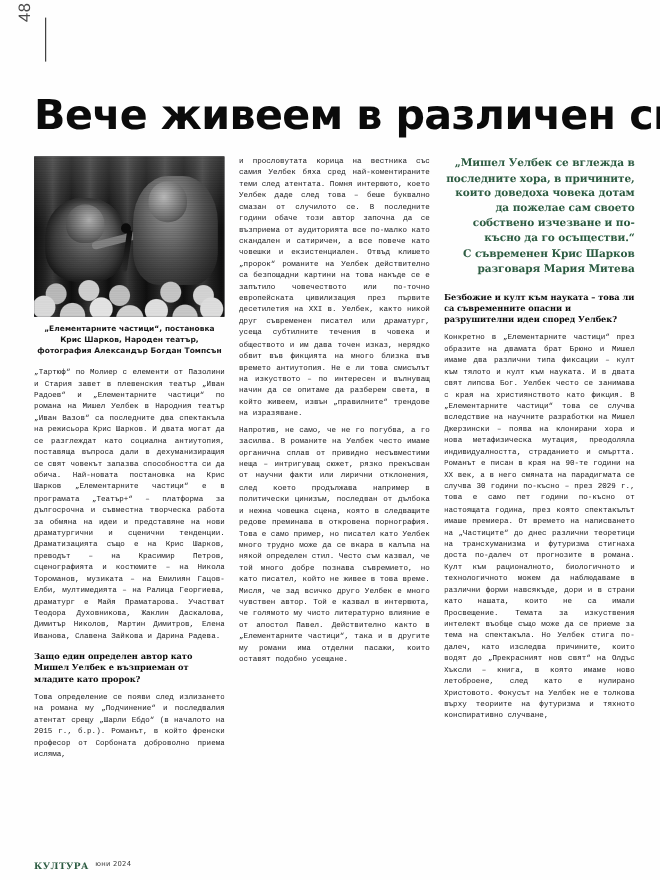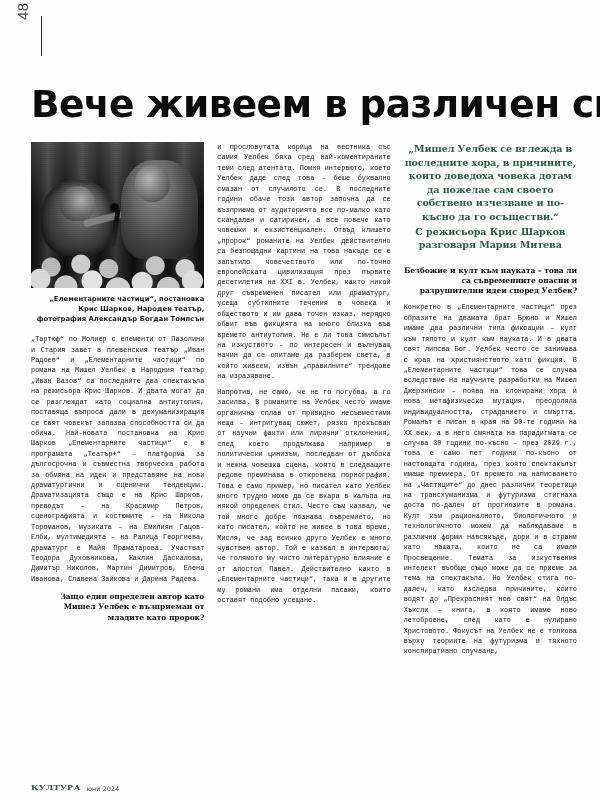--- a/index.html
+++ b/index.html
@@ -215,21 +215,21 @@
 
   
   .caption {
     font-family: "DejaVu Sans", sans-serif;
     font-size: 6.8px;
     line-height: 1.48;
     color: #1a1a1a;
     font-weight: 600;
     letter-spacing: .05px;
     margin-bottom: 10px;
-    text-align: right;
+    text-align: center;
   }
 
   
   p.body {
     font-family: Liberation Mono, monospace;
     font-size: 6.85px;
     line-height: 1.525;
     color: #17171a;
     margin: 0 0 5px 0;
     text-align: justify;
@@ -238,47 +238,47 @@
     hyphens: manual;
   }
 
   h3.subq {
     font-family: "DejaVu Serif", "Liberation Serif", serif;
     font-weight: 700;
     font-size: 7.5px;
     line-height: 1.36;
     color: #0c0c0c;
     margin: 8px 0 6px 0;
-    text-align: right;
+    text-align: left;
     letter-spacing: -.05px;
   }
 
   
   .pullquote {
     font-family: "DejaVu Serif", "Liberation Serif", serif;
     font-weight: 700;
     font-size: 9.6px;
     line-height: 1.42;
     color: #2d5c42;
     margin: 0 0 14px 0;
-    text-align: center;
+    text-align: right;
     letter-spacing: -.1px;
   }
   .pullquote .byline {
     display: block;
     margin-top: 1px;
   }
 
   
   .footer {
     position: absolute;
     left: 31px;
     bottom: 8px;
     display: flex;
-    align-items: flex-end;
+    align-items: flex-start;
     gap: 6px;
   }
   .footer-brand {
     font-family: "DejaVu Serif", "Liberation Serif", serif;
     font-weight: 700;
     font-size: 8.2px;
     letter-spacing: .4px;
     color: #2d5c42;
   }
   .footer-date {
@@ -320,33 +320,34 @@
           <div class="photo-grain"></div>
         </div>
       </div>
 
       <div class="caption">„Елементарните частици“, постановка Крис Шарков, Народен театър, фотография Александър Богдан Томпсън</div>
 
       <p class="body">„Тартюф“ по Молиер с елементи от Пазолини и Стария завет в плевенския театър „Иван Радоев“ и „Елементарните частици“ по романа на Мишел Уелбек в Народния театър „Иван Вазов“ са последните два спектакъла на режисьора Крис Шарков. И двата могат да се разглеждат като социална антиутопия, поставяща въпроса дали в дехуманизиращия се свят човекът запазва способността си да обича. Най-новата постановка на Крис Шарков „Елементарните частици“ е в програмата „Театър+“ – платформа за дългосрочна и съвместна творческа работа за обмяна на идеи и представяне на нови драматургични и сценични тенденции. Драматизацията също е на Крис Шарков, преводът – на Красимир Петров, сценографията и костюмите – на Никола Тороманов, музиката – на Емилиян Гацов-Елби, мултимедията – на Ралица Георгиева, драматург е Майя Праматарова. Участват Теодора Духовникова, Жаклин Даскалова, Димитър Николов, Мартин Димитров, Елена Иванова, Славена Зайкова и Дарина Радева.</p>
 
       <h3 class="subq">Защо един определен автор като Мишел Уелбек е възприеман от младите като пророк?</h3>
 
+      <p class="body">Това определение се появи след излизането на романа му „Подчинение“ и последвалия атентат срещу „Шарли Ебдо“ (в началото на 2015 г., б.р.). Романът, в който френски професор от Сорбоната доброволно приема исляма,</p>
     </div>
 
     <div class="col">
       <p class="body">и прословутата корица на вестника със самия Уелбек бяха сред най-коментираните теми след атентата. Помня интервюто, което Уелбек даде след това – беше буквално смазан от случилото се. В последните години обаче този автор започна да се възприема от аудиторията все по-малко като скандален и сатиричен, а все повече като човешки и екзистенциален. Отвъд клишето „пророк“ романите на Уелбек действително са безпощадни картини на това накъде се е запътило човечеството или по-точно европейската цивилизация през първите десетилетия на XXI в. Уелбек, както никой друг съвременен писател или драматург, усеща субтилните течения в човека и обществото и им дава точен изказ, нерядко обвит във фикцията на много близка във времето антиутопия. Не е ли това смисълът на изкуството – по интересен и вълнуващ начин да се опитаме да разберем света, в който живеем, извън „правилните“ трендове на изразяване.</p>
 
 
       <p class="body">Напротив, не само, че не го погубва, а го засилва. В романите на Уелбек често имаме органична сплав от привидно несъвместими неща – интригуващ сюжет, рязко прекъсван от научни факти или лирични отклонения, след което продължава например в политически цинизъм, последван от дълбока и нежна човешка сцена, която в следващите редове преминава в откровена порнография. Това е само пример, но писател като Уелбек много трудно може да се вкара в калъпа на някой определен стил. Често съм казвал, че той много добре познава съвремието, но като писател, който не живее в това време. Мисля, че зад всичко друго Уелбек е много чувствен автор. Той е казвал в интервюта, че голямото му чисто литературно влияние е от апостол Павел. Действително както в „Елементарните частици“, така и в другите му романи има отделни пасажи, които оставят подобно усещане.</p>
     </div>
 
     <div class="col">
       <div class="pullquote">
         <span>„Мишел Уелбек се вглежда в последните хора, в причините, които доведоха човека дотам да пожелае сам своето собствено изчезване и по-късно да го осъществи.“</span>
-        <span class="byline">С режисьора Крис Шарков разговаря Мария Митева</span>
+        <span class="byline">С съвременен Крис Шарков разговаря Мария Митева</span>
       </div>
 
       <h3 class="subq">Безбожие и култ към науката – това ли са съвременните опасни и разрушителни идеи според Уелбек?</h3>
 
       <p class="body">Конкретно в „Елементарните частици“ през образите на двамата брат Брюно и Мишел имаме два различни типа фиксации – култ към тялото и култ към науката. И в двата свят липсва Бог. Уелбек често се занимава с края на християнството като фикция. В „Елементарните частици“ това се случва вследствие на научните разработки на Мишел Джерзински – поява на клонирани хора и нова метафизическа мутация, преодоляла индивидуалността, страданието и смъртта. Романът е писан в края на 90-те години на XX век, а в него смяната на парадигмата се случва 30 години по-късно – през 2029 г., това е само пет години по-късно от настоящата година, през която спектакълът имаше премиера. От времето на написването на „Частиците“ до днес различни теоретици на трансхуманизма и футуризма стигнаха доста по-далеч от прогнозите в романа. Култ към рационалното, биологичното и технологичното можем да наблюдаваме в различни форми навсякъде, дори и в страни като нашата, които не са имали Просвещение. Темата за изкуствения интелект въобще също може да се приеме за тема на спектакъла. Но Уелбек стига по-далеч, като изследва причините, които водят до „Прекрасният нов свят“ на Олдъс Хъксли – книга, в която имаме ново летоброене, след като е нулирано Христовото. Фокусът на Уелбек не е толкова върху теориите на футуризма и тяхното конспиративно случване,</p>
     </div>
 
   </div>
 
   <div class="footer">

